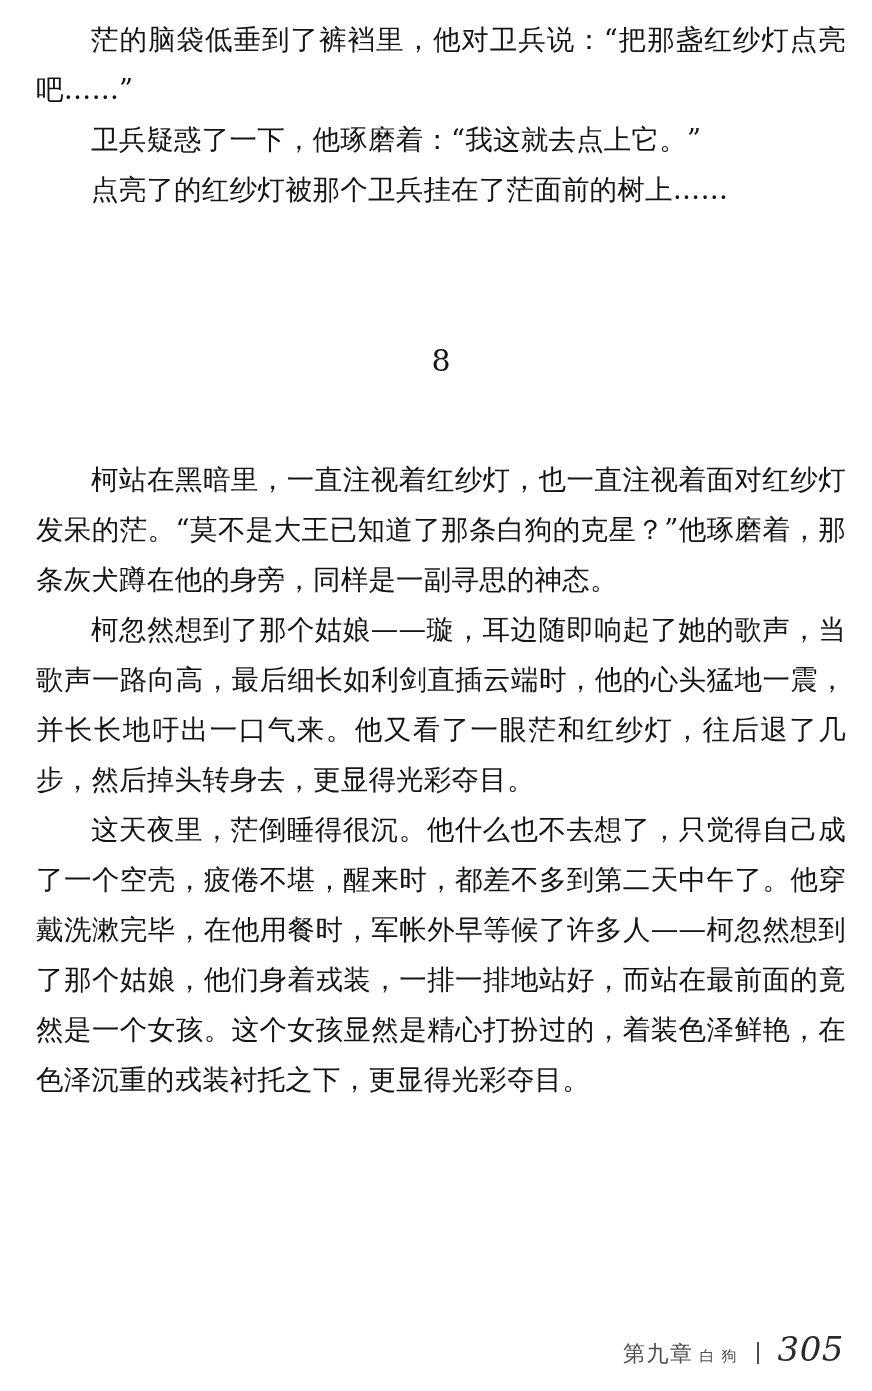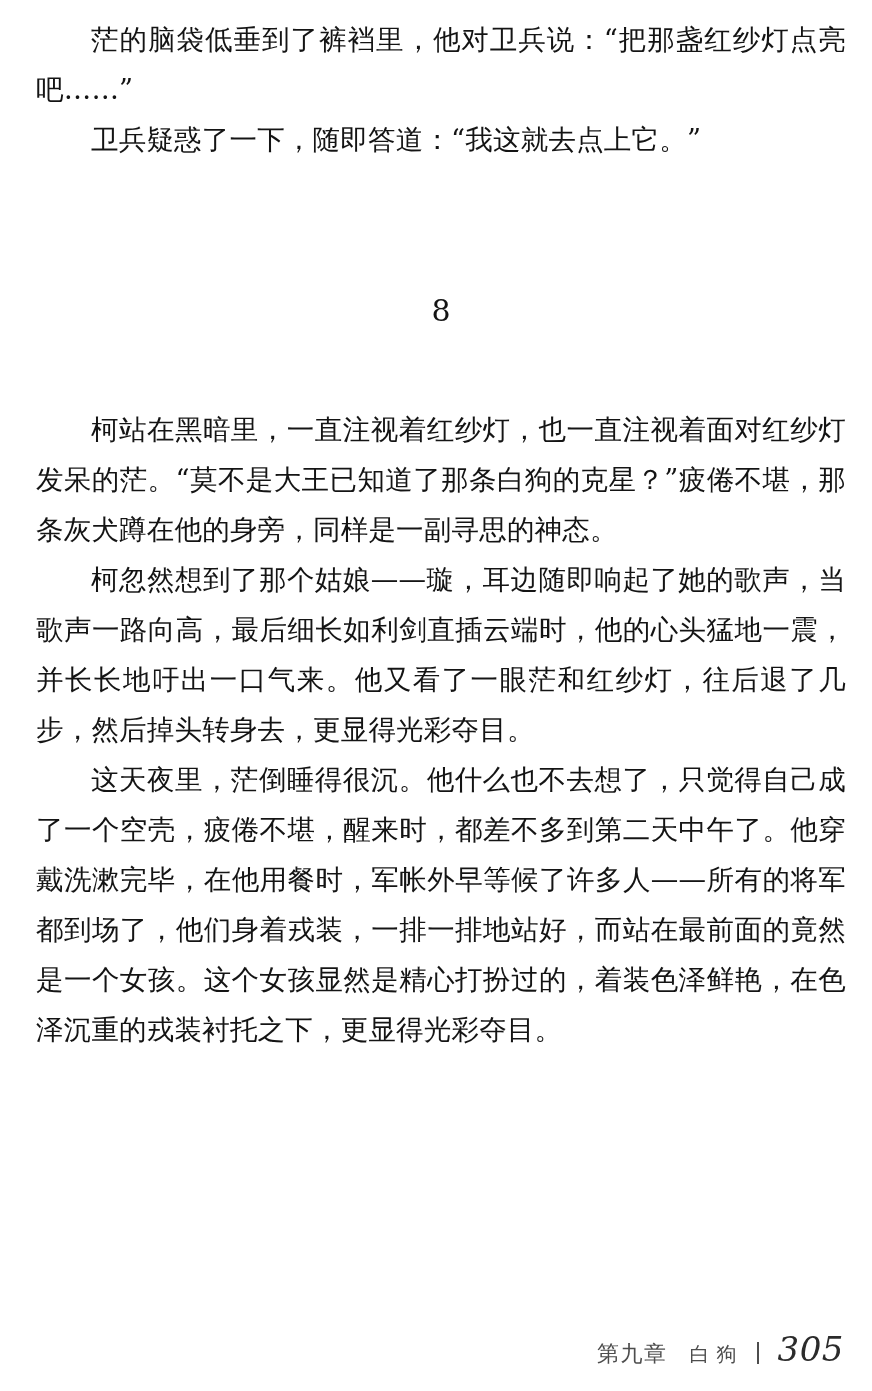--- a/index.html
+++ b/index.html
@@ -76,23 +76,22 @@
     gap: 6px;
     color: #4a4a4a;
     white-space: nowrap;
   }
   .footer-chapter {
     font-size: 22px;
     letter-spacing: 1.5px;
     color: #4d4d4d;
   }
   .footer-title {
-    font-size: 20px;
+    font-size: 15px;
     letter-spacing: 7px;
-    margin-left: 16px;
     color: #4d4d4d;
   }
   .footer-rule {
     display: inline-block;
     width: 2px;
     height: 22px;
     background: #4d4d4d;
     margin: 0 13px 0 7px;
     position: relative;
     top: 3px;
@@ -107,33 +106,34 @@
 </style>
 </head>
 <body>
 
 <div class="page">
 
   <div class="text-column">
 
     <div class="block-dialogue">
       <p class="para">茫的脑袋低垂到了裤裆里，他对卫兵说：“把那盏红纱灯点亮吧……”</p>
-      <p class="para">卫兵疑惑了一下，随即答道：“我这就去点上它。”</p>
+      <p class="para">卫兵疑惑了一下，他琢磨着：“我这就去点上它。”</p>
+      <p class="para">点亮了的红纱灯被那个卫兵挂在了茫面前的树上……</p>
     </div>
 
     <div class="spacer-before-section"></div>
 
     <p class="section-number">8</p>
 
     <div class="spacer-after-section"></div>
 
     <div class="block-body">
-      <p class="para">柯站在黑暗里，一直注视着红纱灯，也一直注视着面对红纱灯发呆的茫。“莫不是大王已知道了那条白狗的克星？”疲倦不堪，那条灰犬蹲在他的身旁，同样是一副寻思的神态。</p>
+      <p class="para">柯站在黑暗里，一直注视着红纱灯，也一直注视着面对红纱灯发呆的茫。“莫不是大王已知道了那条白狗的克星？”他琢磨着，那条灰犬蹲在他的身旁，同样是一副寻思的神态。</p>
       <p class="para">柯忽然想到了那个姑娘——璇，耳边随即响起了她的歌声，当歌声一路向高，最后细长如利剑直插云端时，他的心头猛地一震，并长长地吁出一口气来。他又看了一眼茫和红纱灯，往后退了几步，然后掉头转身去，更显得光彩夺目。</p>
-      <p class="para">这天夜里，茫倒睡得很沉。他什么也不去想了，只觉得自己成了一个空壳，疲倦不堪，醒来时，都差不多到第二天中午了。他穿戴洗漱完毕，在他用餐时，军帐外早等候了许多人——所有的将军都到场了，他们身着戎装，一排一排地站好，而站在最前面的竟然是一个女孩。这个女孩显然是精心打扮过的，着装色泽鲜艳，在色泽沉重的戎装衬托之下，更显得光彩夺目。</p>
+      <p class="para">这天夜里，茫倒睡得很沉。他什么也不去想了，只觉得自己成了一个空壳，疲倦不堪，醒来时，都差不多到第二天中午了。他穿戴洗漱完毕，在他用餐时，军帐外早等候了许多人——柯忽然想到了那个姑娘，他们身着戎装，一排一排地站好，而站在最前面的竟然是一个女孩。这个女孩显然是精心打扮过的，着装色泽鲜艳，在色泽沉重的戎装衬托之下，更显得光彩夺目。</p>
     </div>
 
   </div>
 
   <div class="footer">
     <span class="footer-chapter">第九章</span>
     <span class="footer-title">白狗</span>
     <span class="footer-rule"></span>
     <span class="footer-pagenum">305</span>
   </div>

